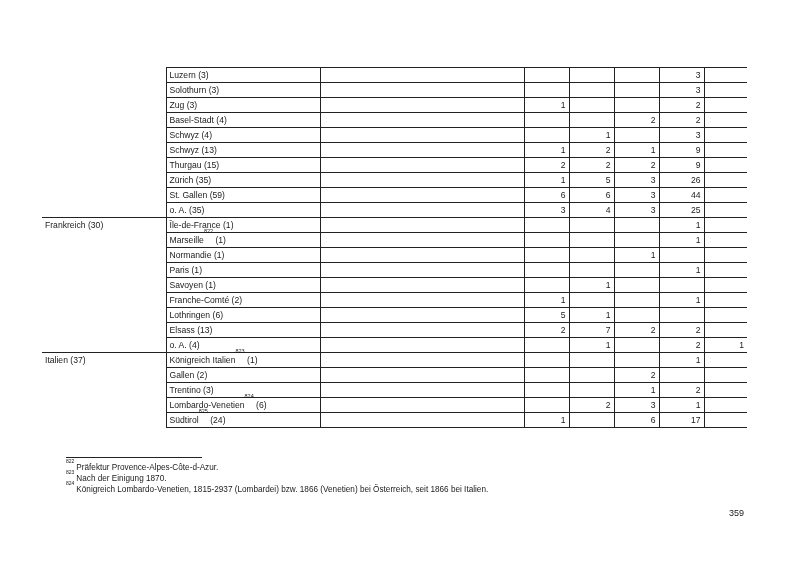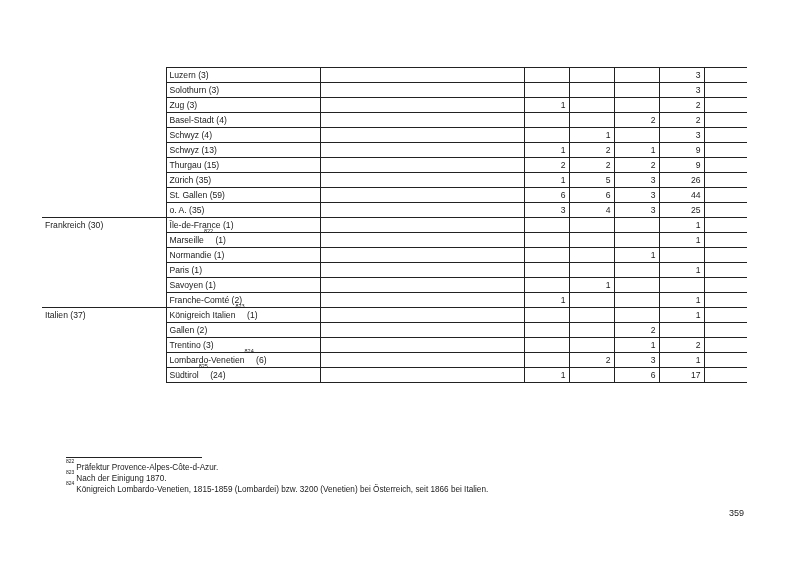--- a/index.html
+++ b/index.html
@@ -186,20 +186,50 @@
           <td class="country"></td>
           <td class="region"><span>Franche-Comté</span> <span>(2)</span></td>
           <td class="c3"></td>
           <td class="num">1</td>
           <td class="num"></td>
           <td class="num"></td>
           <td class="num">1</td>
           <td class="last"></td>
         </tr>
         <tr>
+          <td class="country"></td>
+          <td class="region"><span>Lothringen</span> <span>(6)</span></td>
+          <td class="c3"></td>
+          <td class="num">5</td>
+          <td class="num">1</td>
+          <td class="num"></td>
+          <td class="num"></td>
+          <td class="last"></td>
+        </tr>
+        <tr>
+          <td class="country"></td>
+          <td class="region"><span>Elsass</span> <span>(13)</span></td>
+          <td class="c3"></td>
+          <td class="num">2</td>
+          <td class="num">7</td>
+          <td class="num">2</td>
+          <td class="num">2</td>
+          <td class="last"></td>
+        </tr>
+        <tr>
+          <td class="country"></td>
+          <td class="region"><span>o. A.</span> <span>(4)</span></td>
+          <td class="c3"></td>
+          <td class="num"></td>
+          <td class="num">1</td>
+          <td class="num"></td>
+          <td class="num">2</td>
+          <td class="last">1</td>
+        </tr>
+        <tr>
           <td class="country first">Italien (37)</td>
           <td class="region"><span>Königreich Italien</span><sup>823</sup> <span>(1)</span></td>
           <td class="c3"></td>
           <td class="num"></td>
           <td class="num"></td>
           <td class="num"></td>
           <td class="num">1</td>
           <td class="last"></td>
         </tr>
         <tr>
@@ -242,17 +272,17 @@
           <td class="num">17</td>
           <td class="last"></td>
         </tr>
       </tbody>
   </table>
 
   <div class="fn-rule"></div>
   <div class="footnotes">
     <div class="fn"><sup>822</sup><span>Präfektur Provence-Alpes-Côte-d-Azur.</span></div>
     <div class="fn"><sup>823</sup><span>Nach der Einigung 1870.</span></div>
-    <div class="fn"><sup>824</sup><span>Königreich Lombardo-Venetien, 1815-1859 (Lombardei) bzw. 3200 (Venetien) bei Österreich, seit 1866 bei Italien.</span></div>
+    <div class="fn"><sup>824</sup><span>Königreich Lombardo-Venetien, 1815-2937 (Lombardei) bzw. 1866 (Venetien) bei Österreich, seit 1866 bei Italien.</span></div>
   </div>
 
   <div class="pageno">359</div>
 </div>
 
 </body></html>

